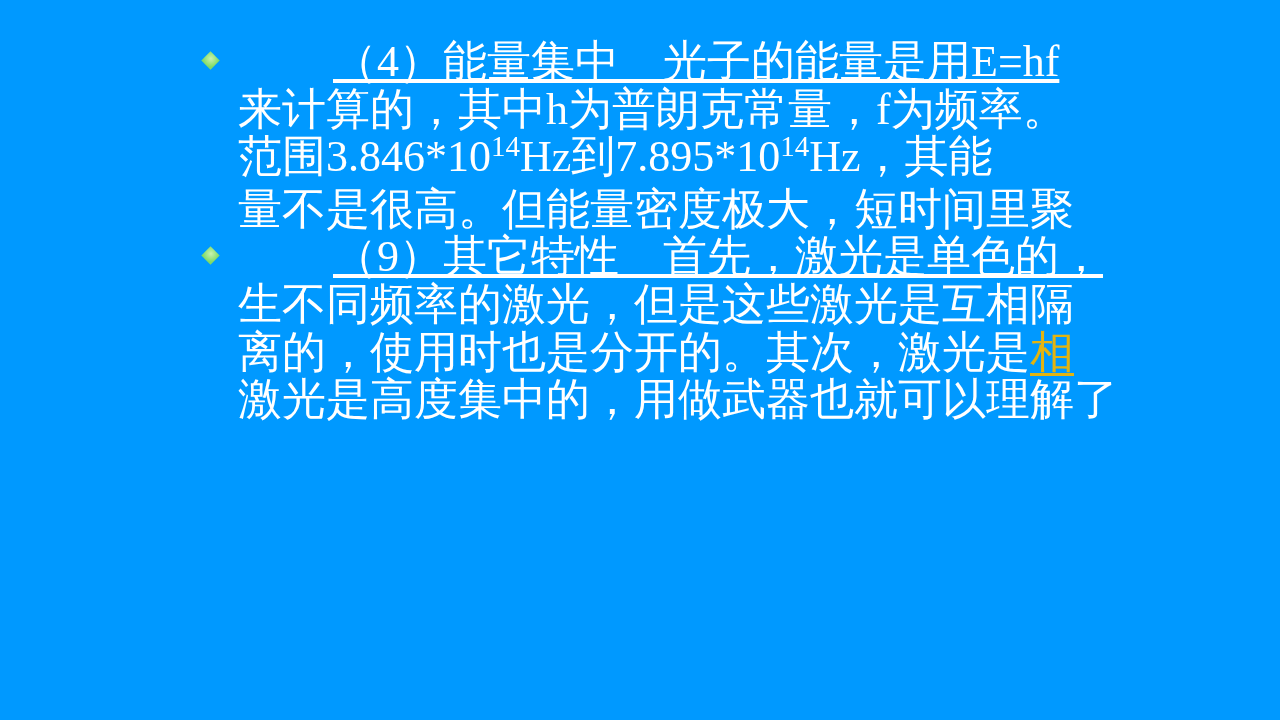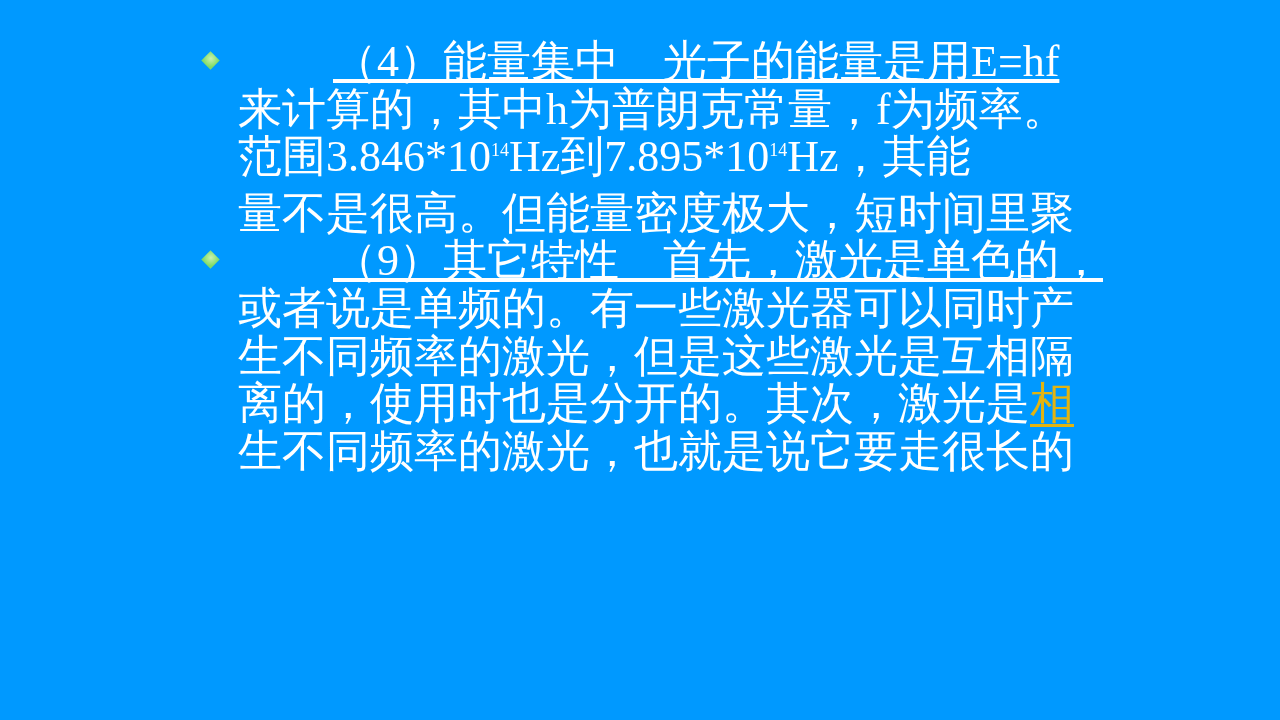--- a/index.html
+++ b/index.html
@@ -20,21 +20,21 @@
   .para{position:relative;}
   .bullet{
     position:absolute;
     left:-34px;top:16px;
     width:13px;height:13px;
     transform:rotate(45deg);
     background:radial-gradient(circle at 42% 38%, #c9f3b0 0%, var(--bullet,#7FDB66) 75%);
   }
   .line{white-space:nowrap;}
   .line.indent{text-indent:95px;text-decoration:underline;}
-  .sup{font-size:18px;position:relative;top:-15px;}
+  .sup{font-size:29px;position:relative;top:-15px;}
   a.link{
     color:var(--link,#E2B410);
     text-decoration:underline;
     text-decoration-thickness:3px;
     text-underline-offset:6px;
     cursor:pointer;
   }
 </style>
 </head>
 <body>
@@ -44,19 +44,18 @@
       <div class="para">
         <span class="bullet"></span>
         <div class="line indent"><span>（4）能量集中　光子的能量是用E=hf</span></div>
         <div class="line"><span>来计算的，其中h为普朗克常量，f为频率。</span></div>
         <div class="line"><span>范围3.846*10</span><span class="sup">14</span><span>Hz到7.895*10</span><span class="sup">14</span><span>Hz，其能</span></div>
         <div class="line"><span>量不是很高。但能量密度极大，短时间里聚</span></div>
       </div>
       <div class="para">
         <span class="bullet"></span>
         <div class="line indent"><span>（9）其它特性　首先，激光是单色的，</span></div>
-        <div class="line"><span>或者说是单频的。有一些激光器可以同时产</span></div>
         <div class="line"><span>生不同频率的激光，但是这些激光是互相隔</span></div>
         <div class="line"><span>离的，使用时也是分开的。其次，激光是</span><a class="link" href="#">相</a></div>
-        <div class="line"><span>生不同频率的激光，也就是说它要走很长的</span></div>
+        <div class="line"><span>激光是高度集中的，用做武器也就可以理解了</span></div>
       </div>
     </div>
 </div>
 
 </body></html>

